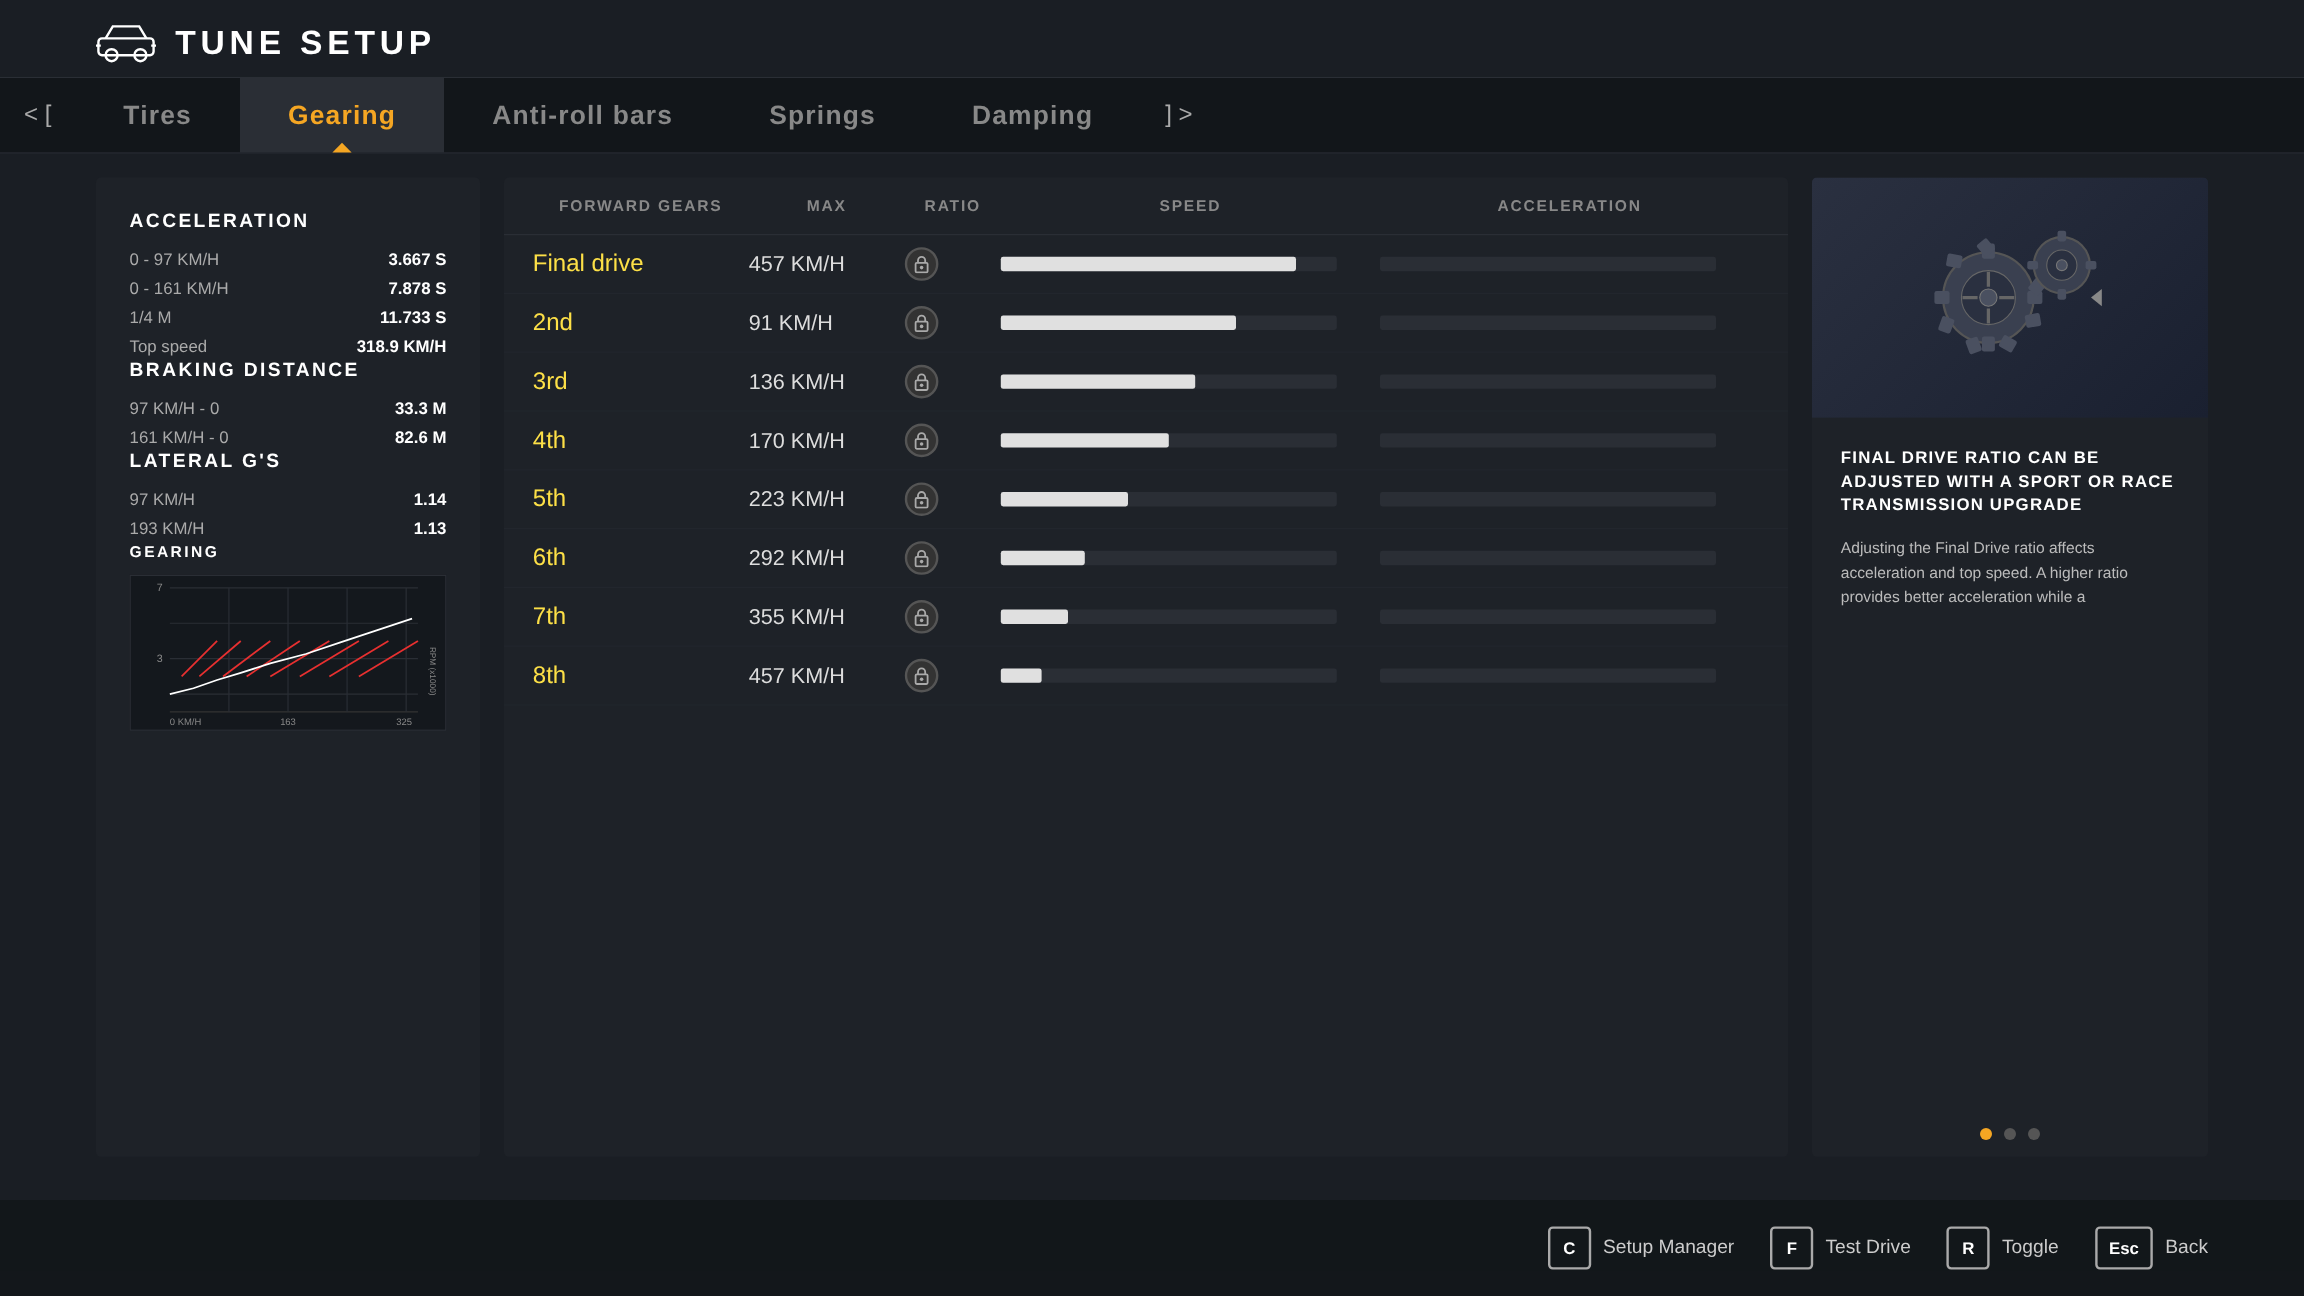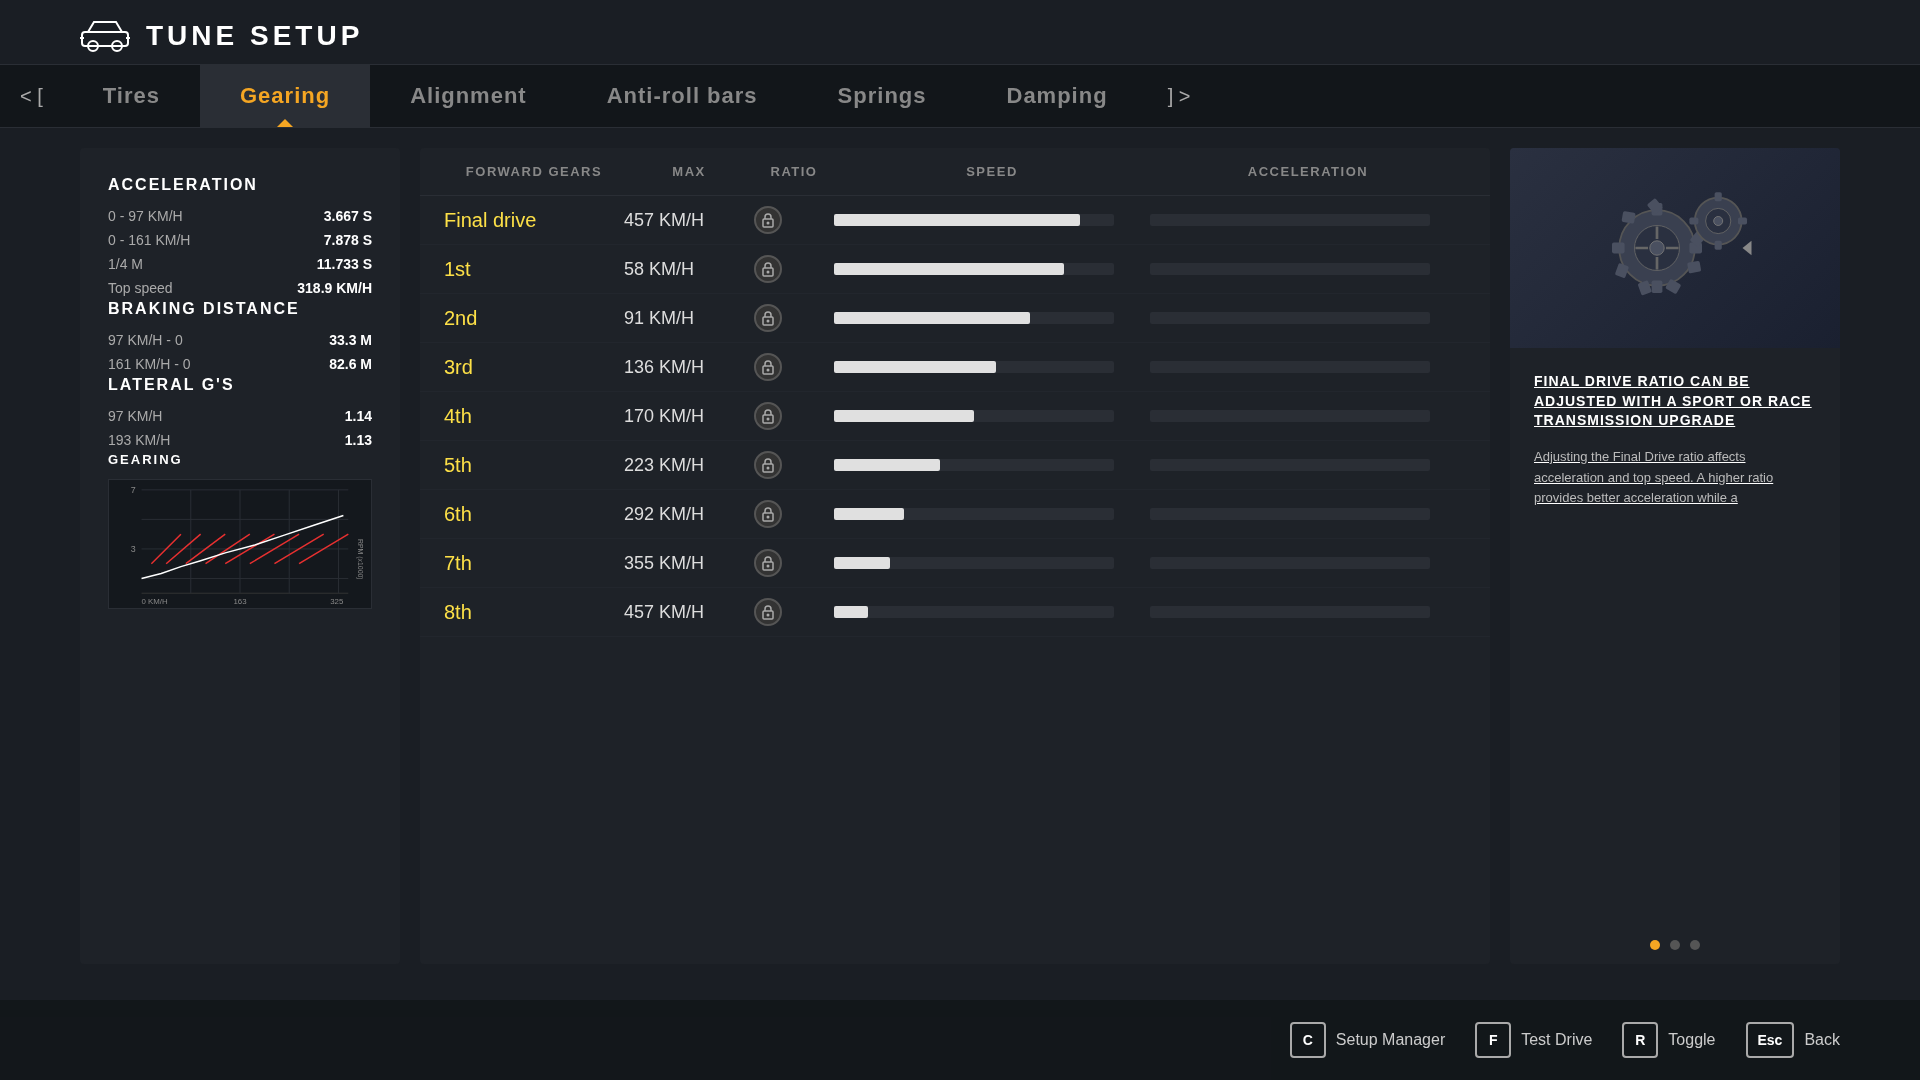--- a/index.html
+++ b/index.html
@@ -206,21 +206,20 @@
 
     
     .right-panel {
       width: 330px;
       flex-shrink: 0;
       background: #1e2228;
       border-radius: 4px;
       overflow: hidden;
       display: flex;
       flex-direction: column;
-      text-decoration: underline;
     }
     .right-panel-image {
       width: 100%;
       height: 200px;
       background: linear-gradient(135deg, #2a3040 0%, #1a2030 100%);
       display: flex;
       align-items: center;
       justify-content: center;
       position: relative;
     }
@@ -323,23 +322,20 @@
   <div class="tab-nav-btn">
     <span>&lt; [</span>
   </div>
   <div class="tab-item">
     <span>Tires</span>
   </div>
   <div class="tab-item active">
     <span>Gearing</span>
   </div>
   <div class="tab-item">
-    <span>Alignment</span>
-  </div>
-  <div class="tab-item">
     <span>Anti-roll bars</span>
   </div>
   <div class="tab-item">
     <span>Springs</span>
   </div>
   <div class="tab-item">
     <span>Damping</span>
   </div>
   <div class="tab-nav-btn">
     <span>] &gt;</span>
@@ -460,43 +456,20 @@
           <div class="gear-bar-fill-white" style="width:88%"></div>
         </div>
       </div>
       <div style="display:flex;align-items:center;padding-right:16px;">
         <div class="gear-bar-container" style="flex:1;">
           <div class="gear-bar-fill" style="width:0%"></div>
         </div>
       </div>
     </div>
         <div class="table-row">
-      <div class="gear-name">1st</div>
-      <div class="gear-max">58 KM/H</div>
-      <div>
-        <div class="gear-lock-icon">
-          <svg width="14" height="16" viewBox="0 0 14 16" fill="none" xmlns="http://www.w3.org/2000/svg">
-            <rect x="2" y="7" width="10" height="8" rx="1" fill="none" stroke="#aaa" stroke-width="1.5"></rect>
-            <path d="M4 7V5a3 3 0 016 0v2" stroke="#aaa" stroke-width="1.5" fill="none"></path>
-            <circle cx="7" cy="11" r="1.5" fill="#aaa"></circle>
-          </svg>
-        </div>
-      </div>
-      <div style="display:flex;align-items:center;padding-right:16px;">
-        <div class="gear-bar-container" style="flex:1;">
-          <div class="gear-bar-fill-white" style="width:82%"></div>
-        </div>
-      </div>
-      <div style="display:flex;align-items:center;padding-right:16px;">
-        <div class="gear-bar-container" style="flex:1;">
-          <div class="gear-bar-fill" style="width:0%"></div>
-        </div>
-      </div>
-    </div>
-        <div class="table-row">
       <div class="gear-name">2nd</div>
       <div class="gear-max">91 KM/H</div>
       <div>
         <div class="gear-lock-icon">
           <svg width="14" height="16" viewBox="0 0 14 16" fill="none" xmlns="http://www.w3.org/2000/svg">
             <rect x="2" y="7" width="10" height="8" rx="1" fill="none" stroke="#aaa" stroke-width="1.5"></rect>
             <path d="M4 7V5a3 3 0 016 0v2" stroke="#aaa" stroke-width="1.5" fill="none"></path>
             <circle cx="7" cy="11" r="1.5" fill="#aaa"></circle>
           </svg>
         </div>

